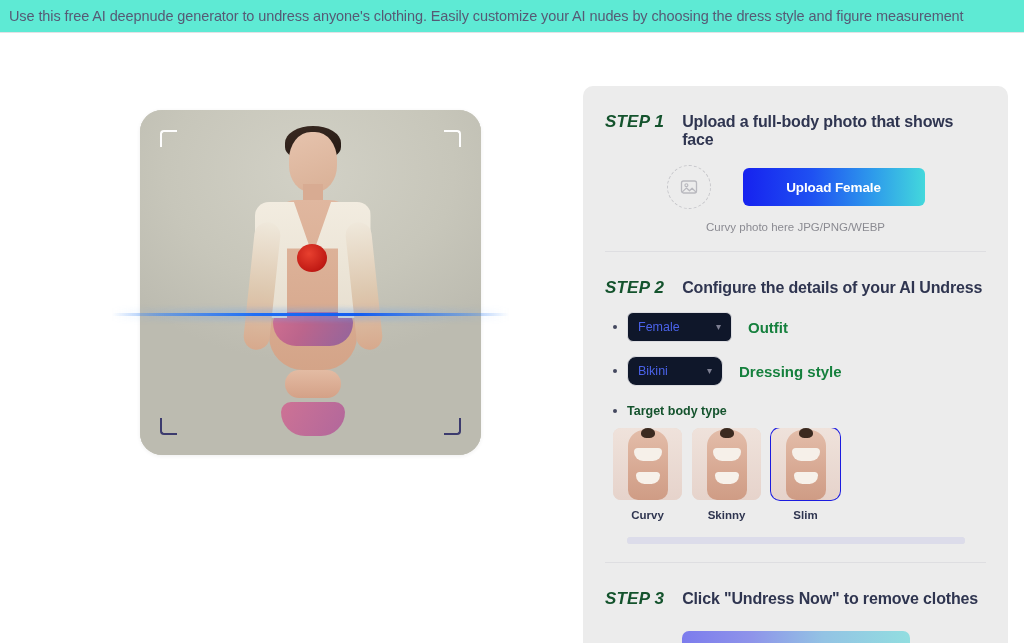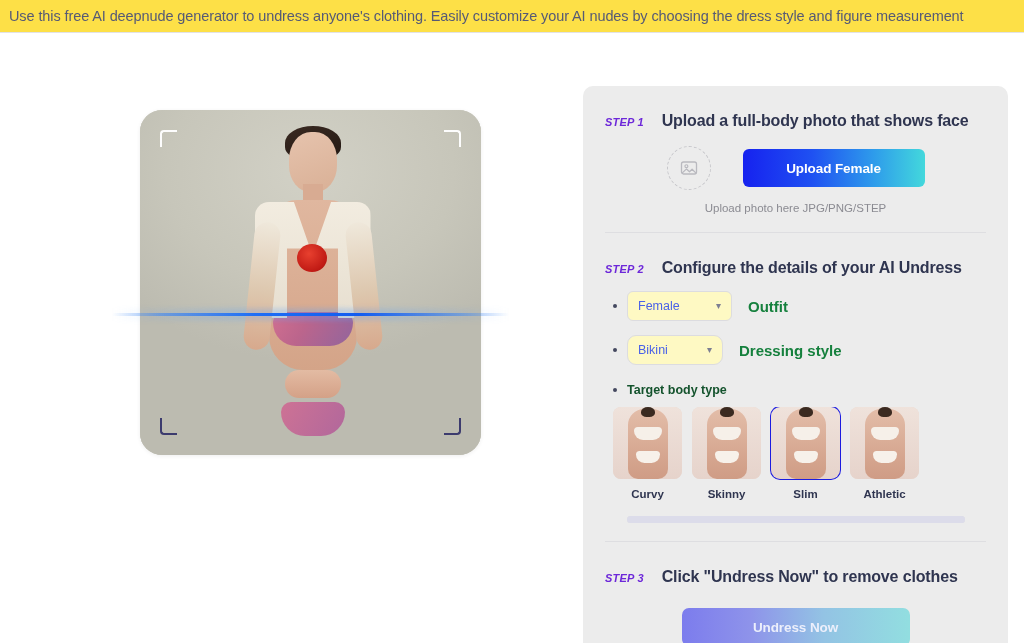--- a/index.html
+++ b/index.html
@@ -7,21 +7,21 @@
     width: 1024px; height: 643px;
     background: #ffffff;
     font-family: "Liberation Sans", sans-serif;
     overflow: hidden;
   }
 
   
   .page-header {
     height: 33px;
     width: 100%;
-    background: #fde047;
+    background: #5eead4;
     border-bottom: 1px solid #e2e2e6;
     display: flex;
     align-items: center;
     padding: 0 0 0 9px;
     white-space: nowrap;
     overflow: hidden;
   }
   .page-header .headline {
     font-size: 14.5px;
     color: #565a75;
@@ -164,24 +164,24 @@
   }
   .panel-inner { padding: 0 22px; }
 
   .step-row {
     display: flex;
     align-items: baseline;
     gap: 18px;
     padding-top: 26px;
   }
   .step-badge {
-    font-size: 11px;
+    font-size: 17px;
     font-weight: bold;
     font-style: italic;
-    color: #6d28d9;
+    color: #14532d;
     letter-spacing: 0.2px;
     white-space: nowrap;
   }
   .step-title {
     font-size: 16px;
     font-weight: bold;
     color: #2f3550;
     letter-spacing: -0.15px;
   }
 
@@ -235,21 +235,21 @@
     padding-left: 8px;
   }
   .bullet {
     width: 4px; height: 4px; border-radius: 50%;
     background: #44485f;
     flex: 0 0 auto;
   }
   .select-box {
     position: relative;
     height: 30px;
-    background: #fef9c3;
+    background: #0f172a;
     border: 1px solid #dcdce0;
     border-radius: 6px;
     display: flex;
     align-items: center;
     padding: 0 10px;
     cursor: pointer;
   }
   .select-box.wide { width: 105px; }
   .select-box.narrow { width: 96px; border-radius: 9px; }
   .select-value {
@@ -407,21 +407,21 @@
         <div class="upload-circle">
           <svg width="20" height="20" viewBox="0 0 20 20" fill="none" aria-hidden="true">
             <rect x="2.5" y="4" width="15" height="12" rx="2" stroke="#b9b9bf" stroke-width="1.3"></rect>
             <circle cx="7.4" cy="8.2" r="1.45" stroke="#b9b9bf" stroke-width="1.2"></circle>
             <path d="M3.6 14.6l3.9-3.7 3 2.8 2.6-2.4 3.4 3.3" stroke="#b9b9bf" stroke-width="1.3" stroke-linecap="round" stroke-linejoin="round"></path>
           </svg>
         </div>
         <button class="btn-upload">Upload Female</button>
       </div>
 
-      <div class="upload-hint">Upload photo here JPG/PNG/STEP</div>
+      <div class="upload-hint">Curvy photo here JPG/PNG/WEBP</div>
     </div>
 
     <div class="divider"></div>
 
     <div class="panel-inner">
       <div class="step-row">
         <span class="step-badge">STEP 2</span>
         <span class="step-title">Configure the details of your AI Undress</span>
       </div>
 
@@ -476,30 +476,20 @@
             <div class="bt-bg"></div>
             <div class="bt-body"></div>
             <div class="bt-head"></div>
             <div class="bt-top"></div>
             <div class="bt-bottom"></div>
           </div>
           <div class="body-caption">Slim</div>
         </div>
 
 
-        <div class="body-item">
-          <div class="body-thumb">
-            <div class="bt-bg"></div>
-            <div class="bt-body"></div>
-            <div class="bt-head"></div>
-            <div class="bt-top"></div>
-            <div class="bt-bottom"></div>
-          </div>
-          <div class="body-caption">Athletic</div>
-        </div>
 
       </div>
 
       <div class="scrollbar-track">
         <div class="scrollbar-thumb"></div>
       </div>
       <div class="step2-pad"></div>
     </div>
 
     <div class="divider"></div>

